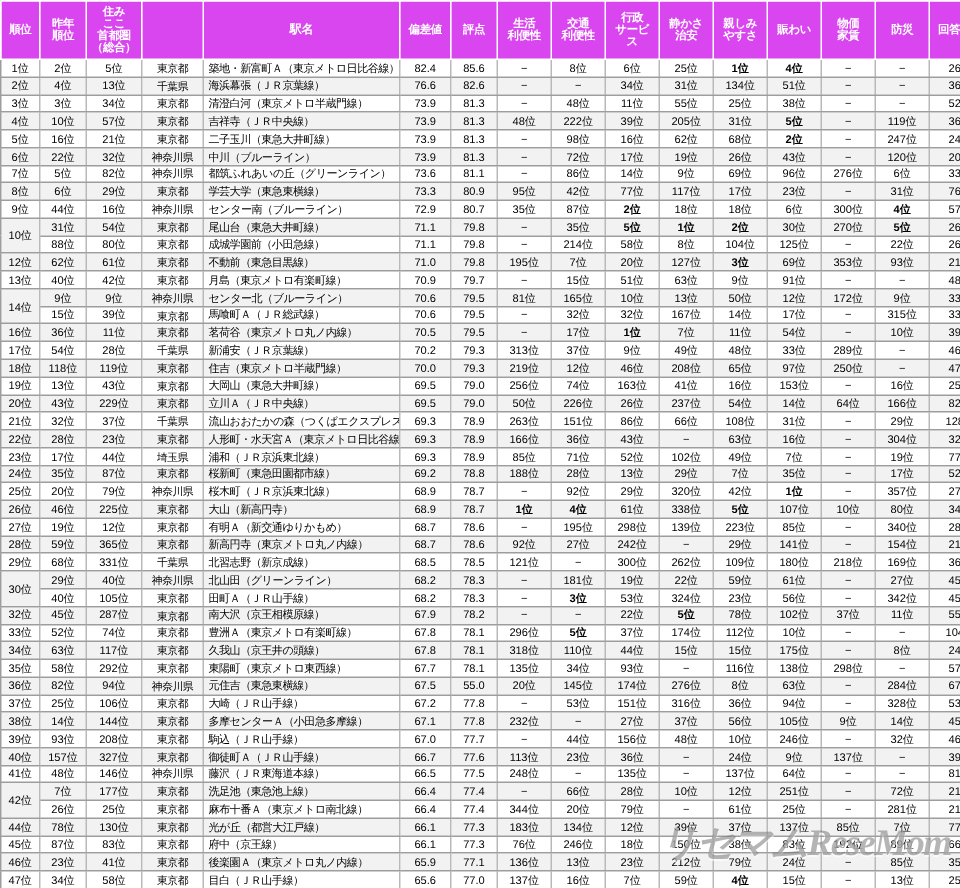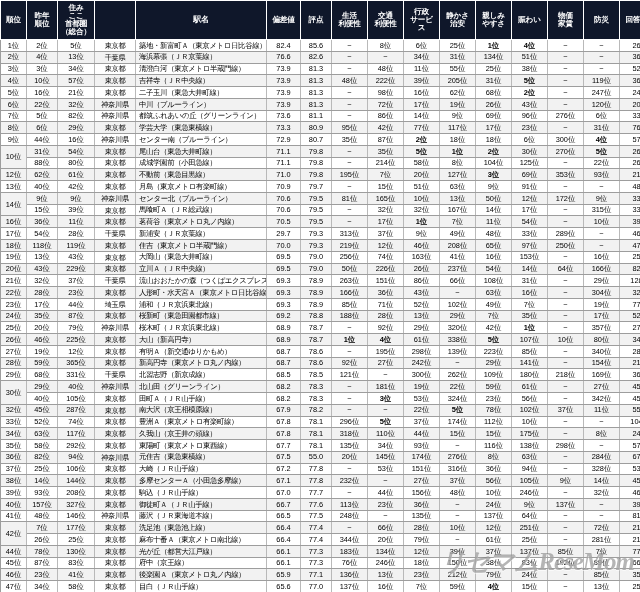--- a/index.html
+++ b/index.html
@@ -21,21 +21,21 @@
   table.rank col.c-prev{width:31px}
   table.rank col.c-sumi{width:37px}
   table.rank col.c-pref{width:41px}
   table.rank col.c-name{width:131px}
   table.rank col.c-dev{width:34px}
   table.rank col.c-score{width:31px}
   table.rank col.c-m{width:36px}
   table.rank col.c-ans{width:34px}
 
   thead th{
-    background:#0f172a;
+    background:#d946ef;
     color:#ffffff;
     font-weight:bold;
     font-size:7.6px;
     line-height:1.05;
     text-align:center;
     vertical-align:middle;
     border:1px solid #ffffff;
     padding:1px 0;
     height:36px;
     letter-spacing:-0.2px;
@@ -448,21 +448,21 @@
           <td class="num">−</td>
           <td class="num">10位</td>
           <td class="num">39</td>
         </tr>
         <tr>
           <td class="rankcell">17位</td>
           <td class="num">54位</td>
           <td class="num">28位</td>
           <td class="pref">千葉県</td>
           <td class="name">新浦安（ＪＲ京葉線）</td>
-          <td class="num">29.7</td>
+          <td class="num">70.2</td>
           <td class="num">79.3</td>
           <td class="num">313位</td>
           <td class="num">37位</td>
           <td class="num">9位</td>
           <td class="num">49位</td>
           <td class="num">48位</td>
           <td class="num">33位</td>
           <td class="num">289位</td>
           <td class="num">−</td>
           <td class="num">46</td>

